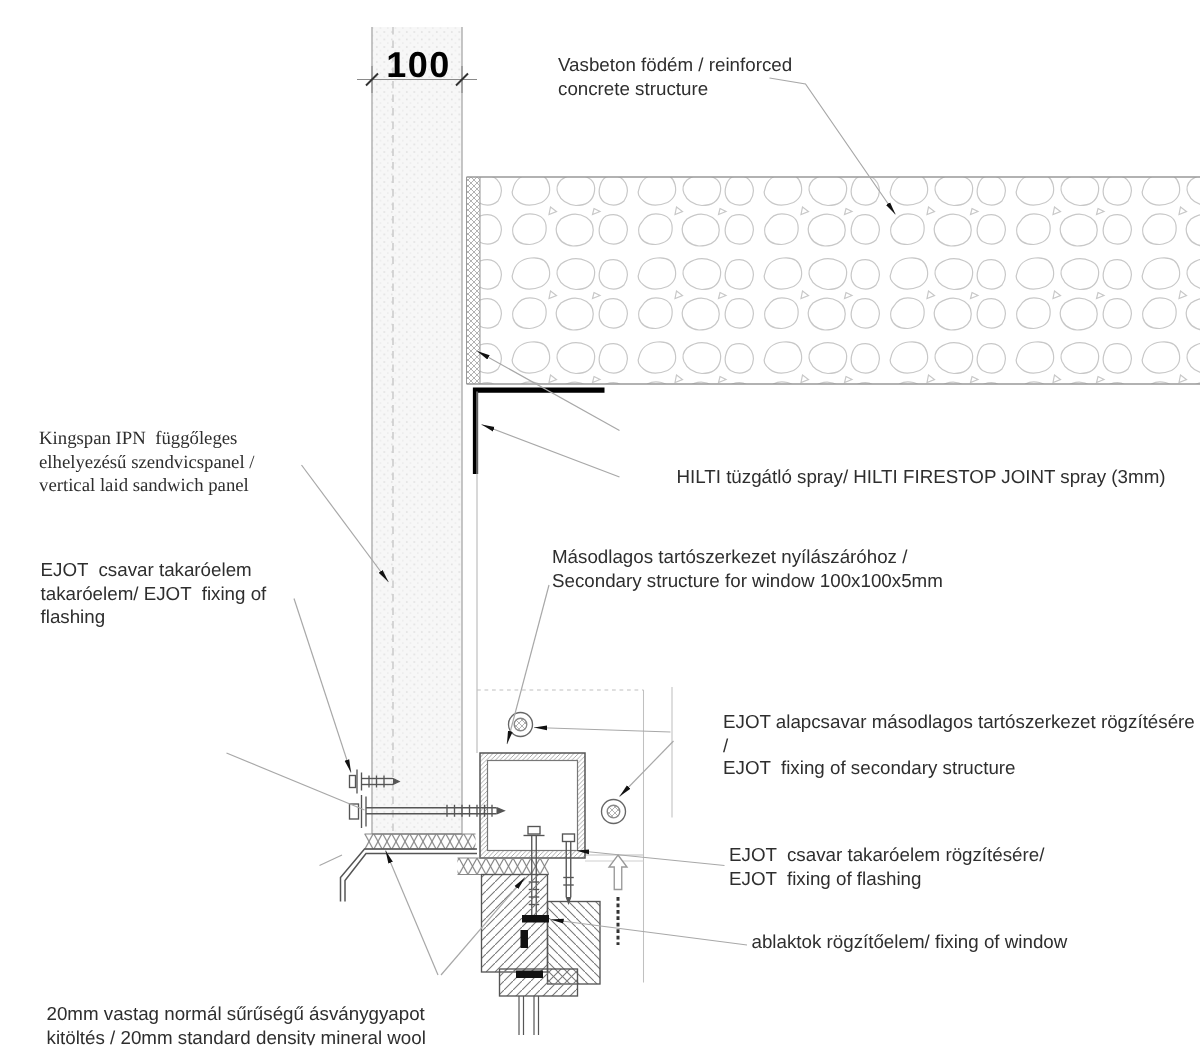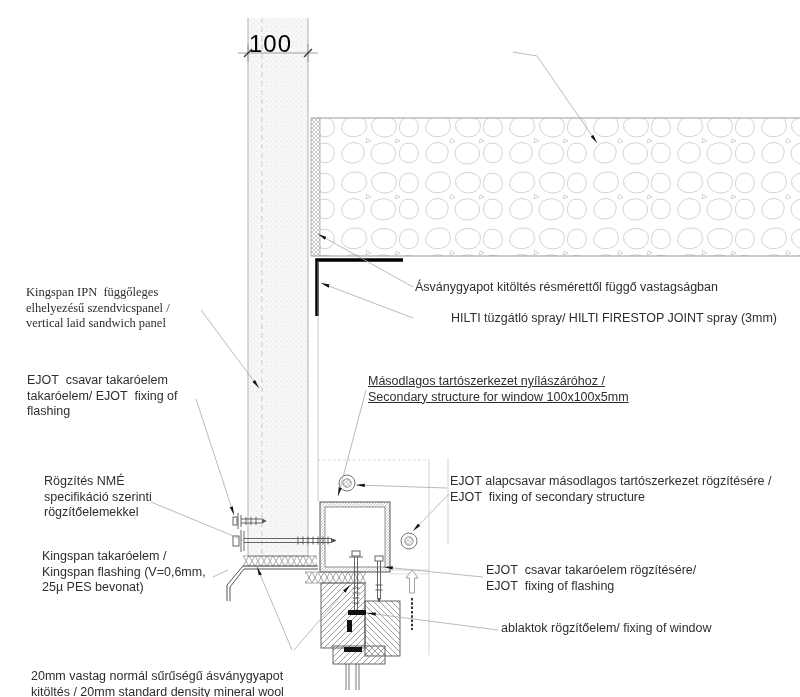--- a/index.html
+++ b/index.html
@@ -194,50 +194,45 @@
     <path d="M449,494 L413,531" marker-end="url(#arr)"></path>
     <path d="M483,577 L384,567" marker-end="url(#arr)"></path>
     <path d="M498,630 L367,613" marker-end="url(#arr)"></path>
     <path d="M292,650 L257,567" marker-end="url(#arr)"></path>
     <path d="M294,650 L350,585" marker-end="url(#arr)"></path>
     <path d="M151,502 L243,540"></path>
     <path d="M213,577 L228,570"></path>
   </g>
 </svg>
 
-<div class="dim" style="left:249px;top:30px;width:40px;text-align:center;">100</div>
-
-
-<div class="lbl" style="left:415px;top:280px;">Ásványgyapot kitöltés résmérettől függő vastagságban</div>
+<div class="dim" style="left:249px;top:30px;width:60px;text-align:center;font-weight:bold;">100</div>
+
+<div class="lbl" style="left:372px;top:36px;">Vasbeton födém / reinforced
+concrete structure</div>
+
 
 <div class="lbl" style="left:415px;top:311px;margin-left:36px;">HILTI tüzgátló spray/ HILTI FIRESTOP JOINT spray (3mm)</div>
 
 <div class="lbl" style="left:26px;top:285px;font-family:Liberation Serif, serif;">Kingspan IPN  függőleges
 elhelyezésű szendvicspanel /
 vertical laid sandwich panel</div>
 
 <div class="lbl" style="left:27px;top:373px;">EJOT  csavar takaróelem
 takaróelem/ EJOT  fixing of
 flashing</div>
 
-<div class="lbl" style="left:44px;top:474px;">Rögzítés NMÉ
-specifikáció szerinti
-rögzítőelemekkel</div>
-
-<div class="lbl" style="left:42px;top:549px;">Kingspan takaróelem /
-Kingspan flashing (V=0,6mm,
-25µ PES bevonat)</div>
+
 
 <div class="lbl" style="left:31px;top:669px;">20mm vastag normál sűrűségű ásványgyapot
 kitöltés / 20mm standard density mineral wool</div>
 
-<div class="lbl" style="left:368px;top:374px;text-decoration:underline;">Másodlagos tartószerkezet nyílászáróhoz /
+<div class="lbl" style="left:368px;top:364px;">Másodlagos tartószerkezet nyílászáróhoz /
 Secondary structure for window 100x100x5mm</div>
 
-<div class="lbl" style="left:450px;top:474px;">EJOT alapcsavar másodlagos tartószerkezet rögzítésére /
+<div class="lbl" style="left:450px;top:474px;padding-left:32px;">EJOT alapcsavar másodlagos tartószerkezet rögzítésére /
 EJOT  fixing of secondary structure</div>
 
 <div class="lbl" style="left:486px;top:563px;">EJOT  csavar takaróelem rögzítésére/
 EJOT  fixing of flashing</div>
 
 <div class="lbl" style="left:501px;top:621px;">ablaktok rögzítőelem/ fixing of window</div>
 
 </div>
 
 </body></html>

